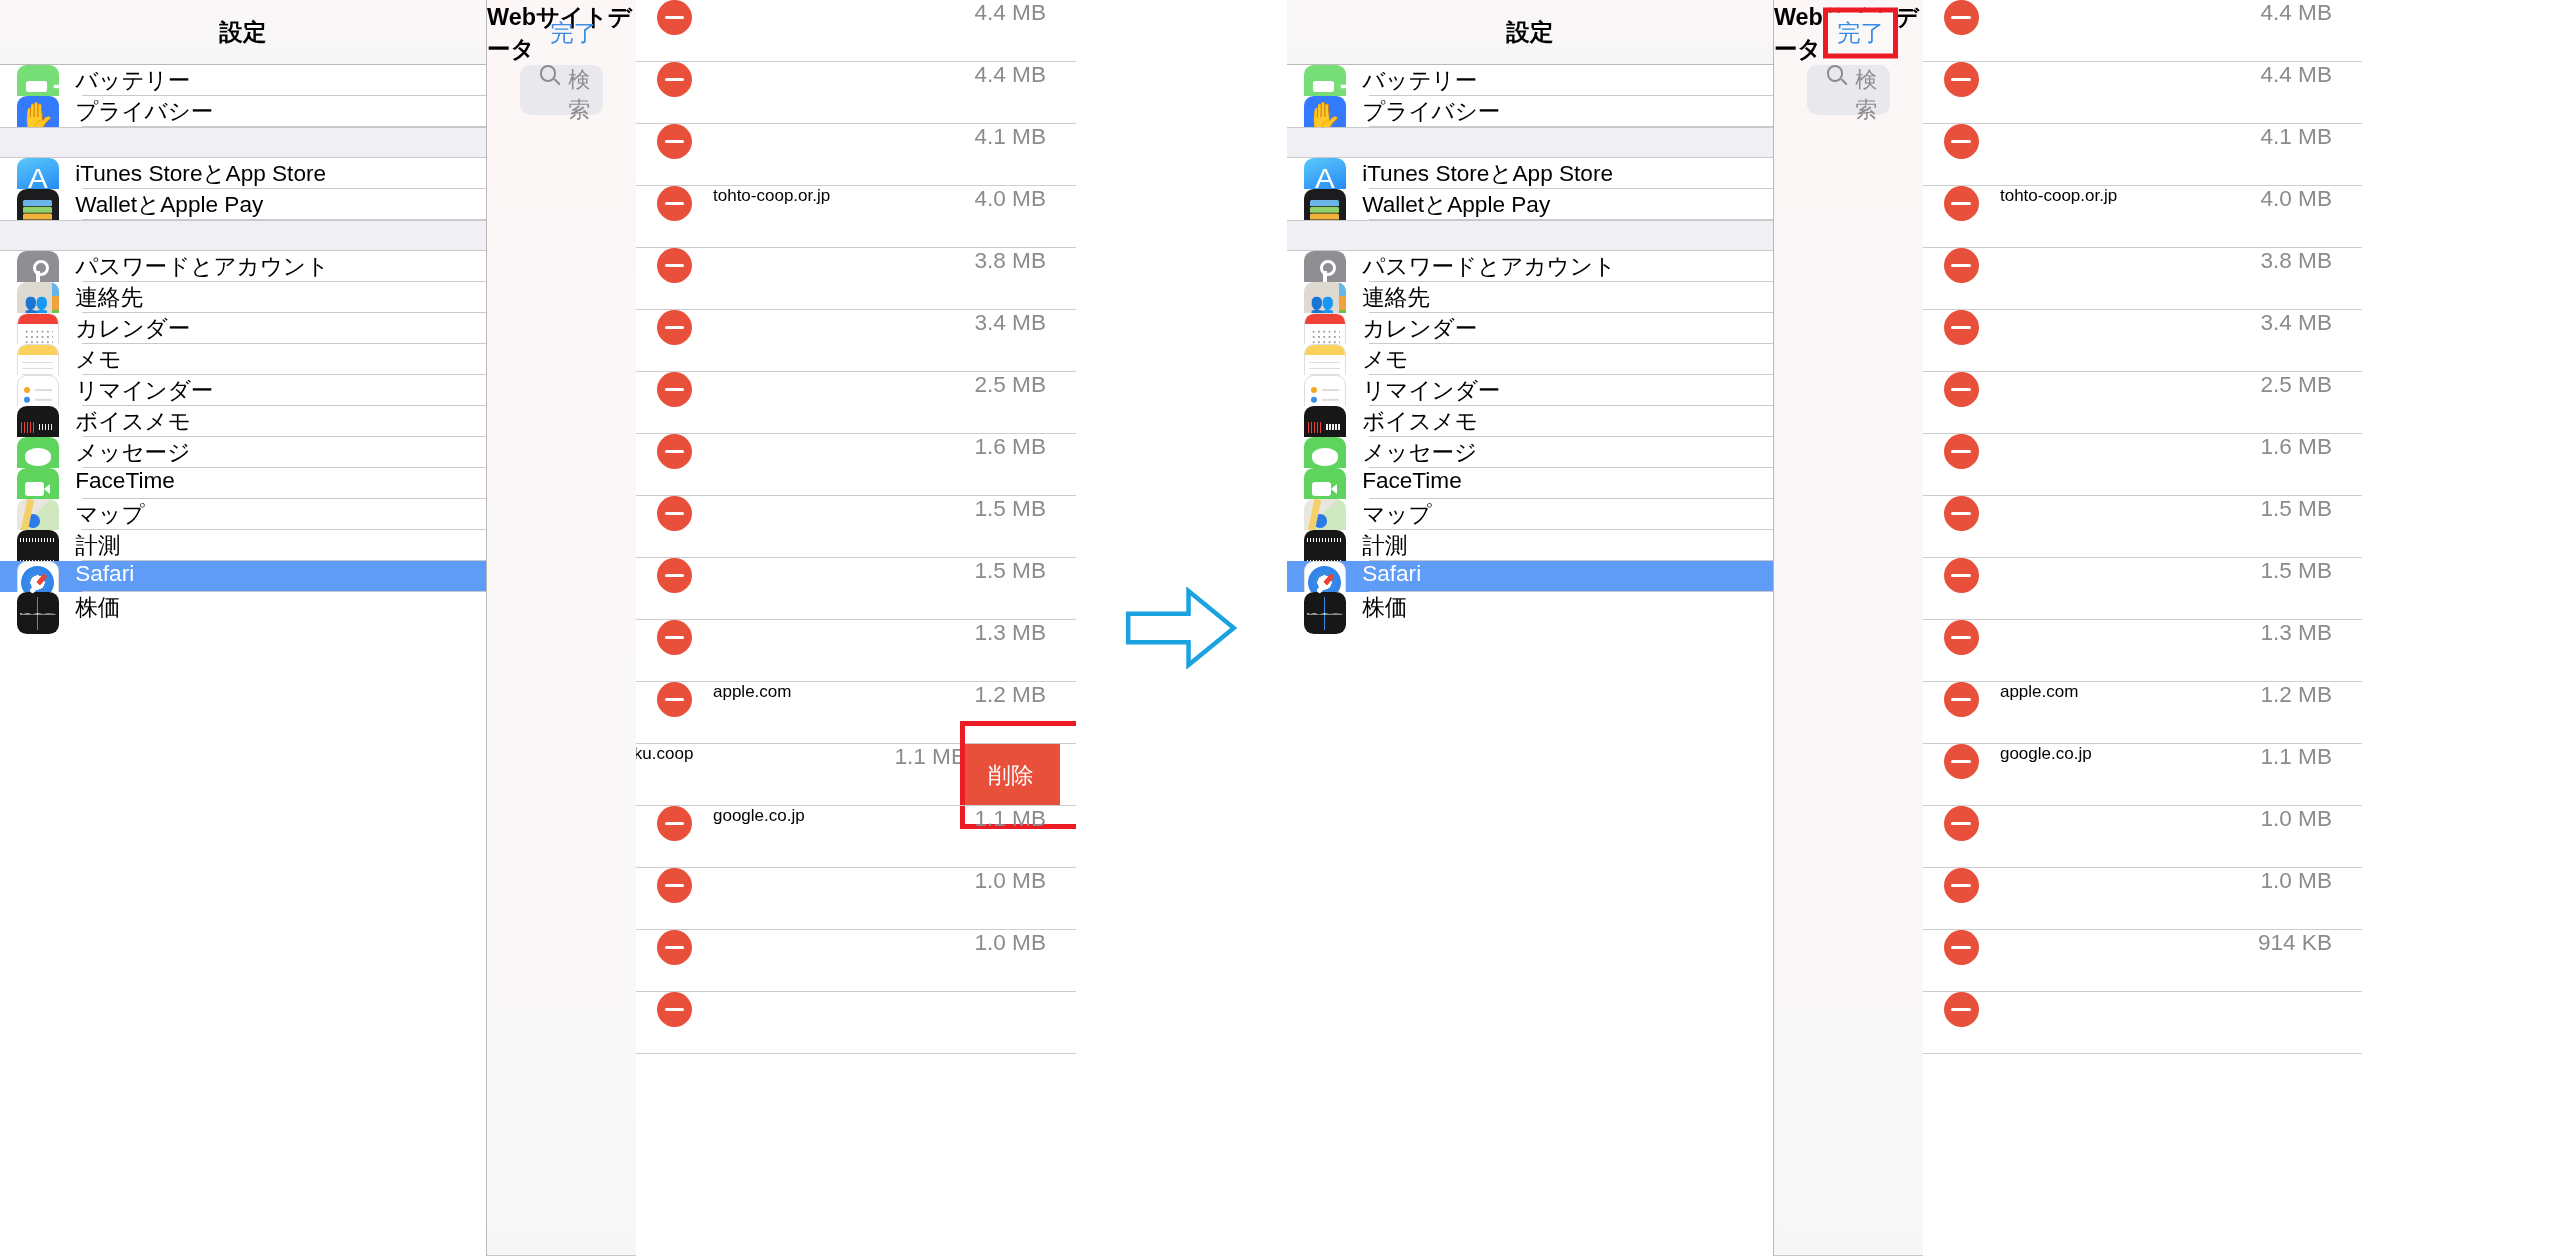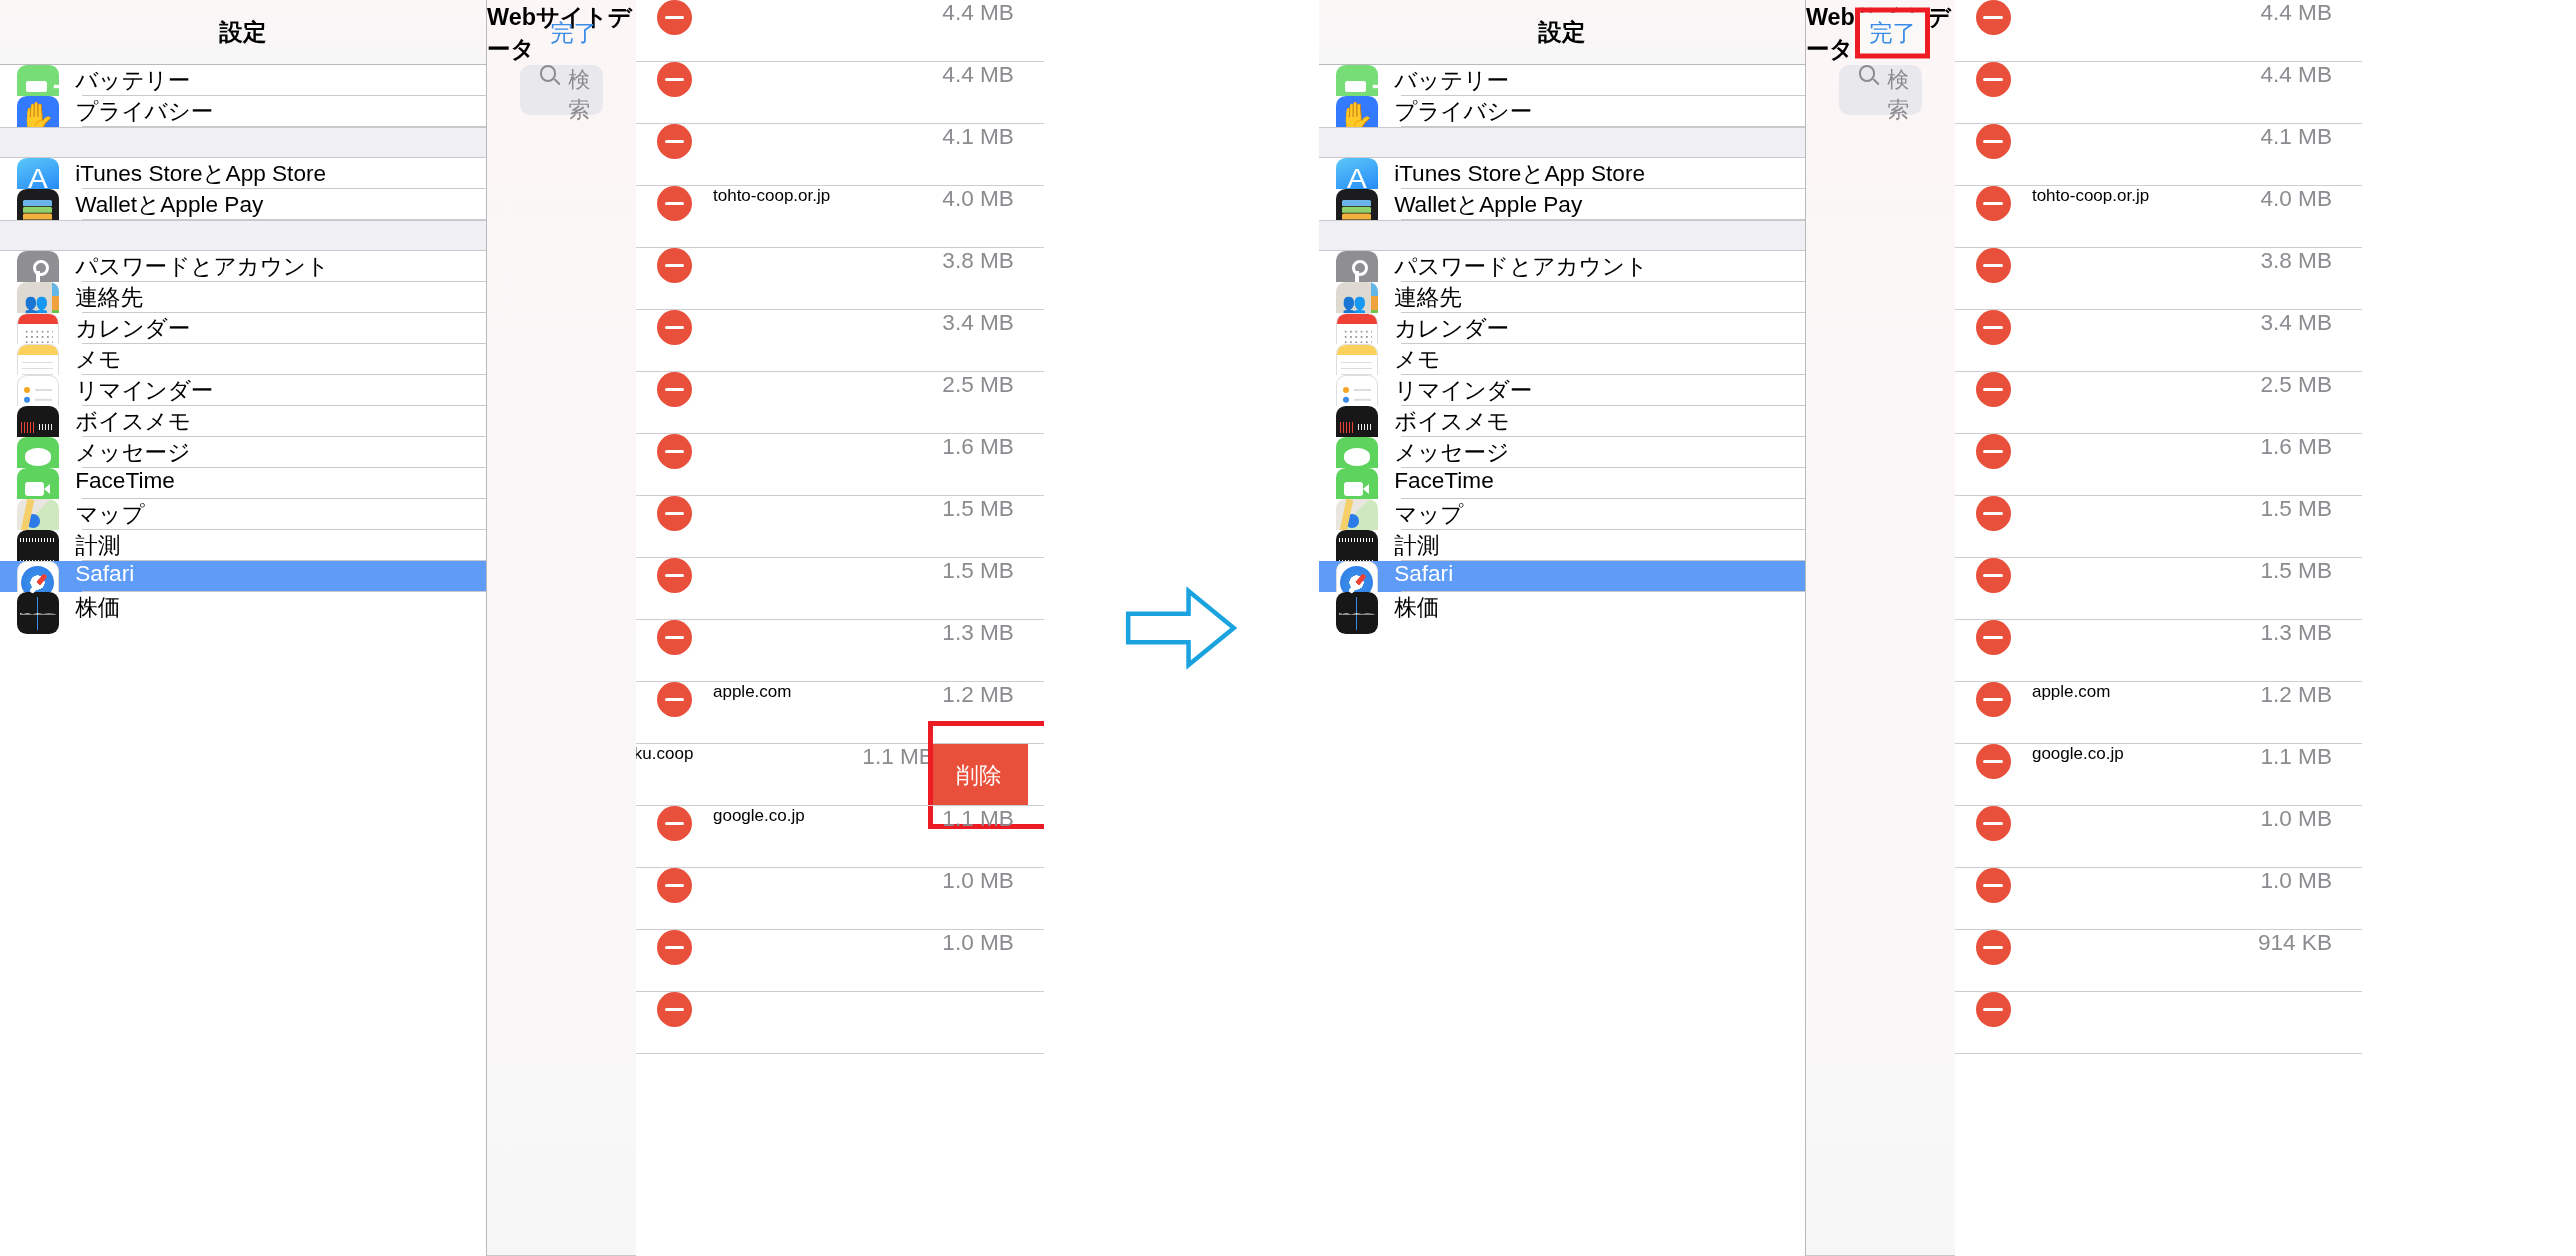--- a/index.html
+++ b/index.html
@@ -2,21 +2,21 @@
 <html style="font-size:12px"><head>
 <meta charset="utf-8">
 <style>
   * { box-sizing: border-box; margin:0; padding:0; }
   html,body{
     width:2576px; height:1256px;
     background:#ffffff;
     font-family:"Liberation Sans","DejaVu Sans",sans-serif;
     overflow:hidden;
   }
-  .stage{ position:relative; width:2362px; height:1256px; display:flex;gap:32px; }
+  .stage{ position:relative; width:2362px; height:1256px; display:flex; }
 
   
   .half{ position:relative; height:1256px; display:flex; overflow:hidden; background:#fff; }
   .half-left{ width:1183px; }
   .gap{ width:211px; height:1256px; background:#fff; position:relative; flex:0 0 211px;}
   .half-right{ width:1182px; }
 
   
   .sidebar{ width:487px; height:100%; background:#ffffff; position:relative;
             border-right:0.8px solid #b9b9bb; display:flex; flex-direction:column; }

